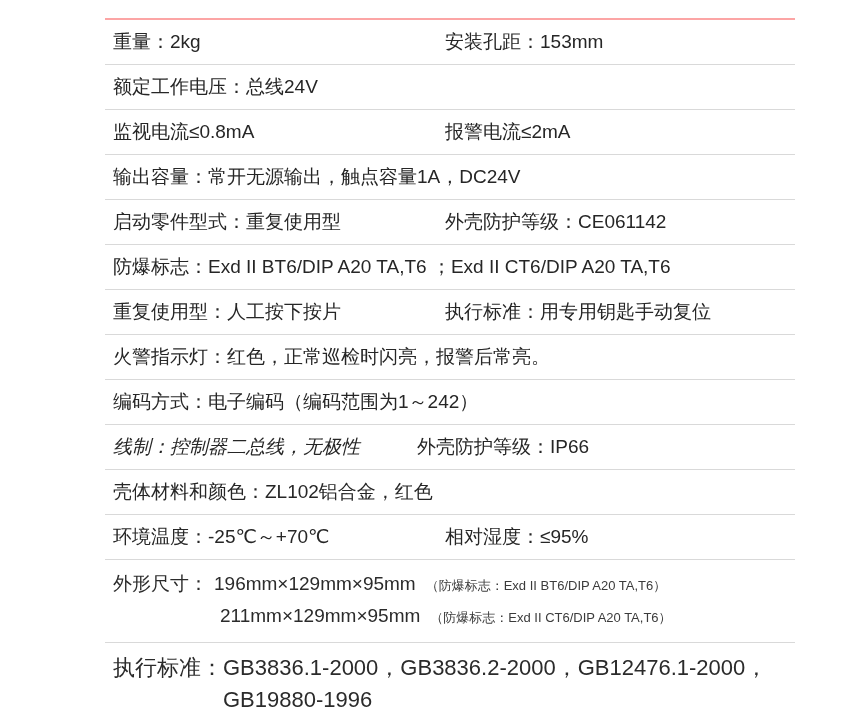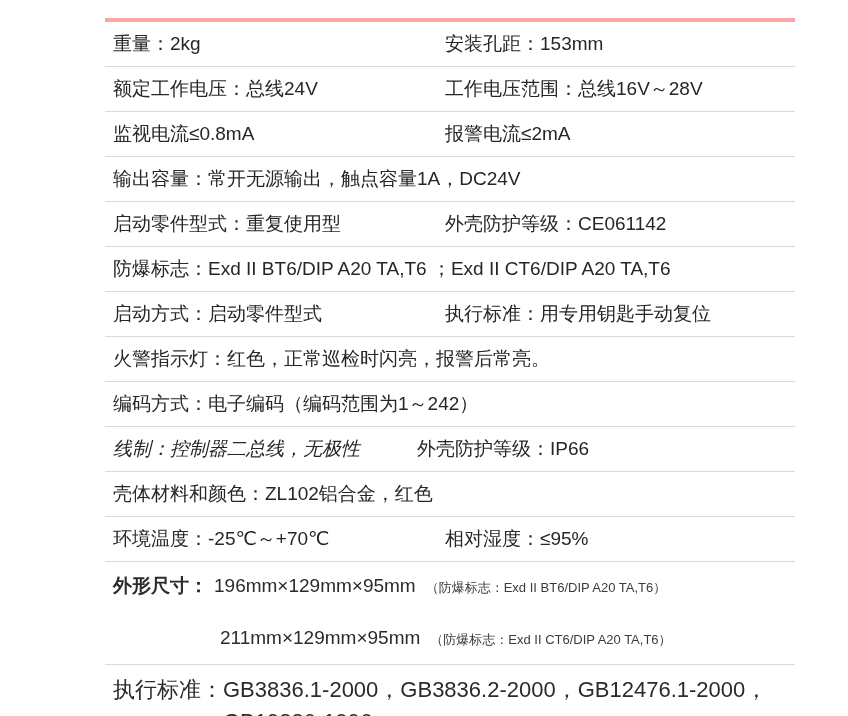--- a/index.html
+++ b/index.html
@@ -22,21 +22,21 @@
   }
   .spec-row {
     display: flex;
     align-items: flex-start;
     border-bottom: 1px solid #d9d9d9;
     padding: 9px 0 9px 0;
     min-height: 26px;
     box-sizing: border-box;
   }
   .spec-row:first-child {
-    border-top: 4px solid #fca5a5;
+    border-top: 2px solid #fca5a5;
   }
   .cell {
     font-size: 19px;
     line-height: 26px;
     color: #262626;
     white-space: nowrap;
   }
   .cell.left {
     padding-left: 8px;
     width: 328px;
@@ -63,36 +63,34 @@
   }
   .dims-line {
     display: flex;
     align-items: baseline;
     padding-left: 8px;
     line-height: 30px;
   }
   .dims-label {
     font-size: 19px;
     white-space: nowrap;
-    font-weight: bold;
   }
   .dims-value {
     font-size: 19px;
     white-space: nowrap;
     padding-left: 6px;
   }
   .dims-note {
     font-size: 13px;
     padding-left: 10px;
     white-space: nowrap;
     color: #3b3b3b;
   }
   .dims-line.second .dims-value {
     padding-left: 107px;
-    margin-top: 20px;
   }
   .std-row {
     display: block;
     padding: 9px 0 12px 0;
   }
   .std-line {
     padding-left: 8px;
     font-size: 22px;
     line-height: 32px;
     white-space: nowrap;
@@ -106,21 +104,20 @@
 
 <div class="spec-sheet">
 
   <div class="spec-row">
     <div class="cell left">重量：2kg</div>
     <div class="cell right">安装孔距：153mm</div>
   </div>
 
   <div class="spec-row">
     <div class="cell left">额定工作电压：总线24V</div>
-    <div class="cell right">工作电压范围：总线16V～28V</div>
   </div>
 
   <div class="spec-row">
     <div class="cell left">监视电流≤0.8mA</div>
     <div class="cell right">报警电流≤2mA</div>
   </div>
 
   <div class="spec-row">
     <div class="cell full">输出容量：常开无源输出，触点容量1A，DC24V</div>
   </div>
@@ -128,21 +125,21 @@
   <div class="spec-row">
     <div class="cell left">启动零件型式：重复使用型</div>
     <div class="cell right">外壳防护等级：CE061142</div>
   </div>
 
   <div class="spec-row">
     <div class="cell full">防爆标志：Exd II BT6/DIP A20 TA,T6 ；Exd II CT6/DIP A20 TA,T6</div>
   </div>
 
   <div class="spec-row">
-    <div class="cell left">启动方式：启动零件型式</div>
+    <div class="cell left">重复使用型：人工按下按片</div>
     <div class="cell right">执行标准：用专用钥匙手动复位</div>
   </div>
 
   <div class="spec-row">
     <div class="cell full">火警指示灯：红色，正常巡检时闪亮，报警后常亮。</div>
   </div>
 
   <div class="spec-row">
     <div class="cell full">编码方式：电子编码（编码范围为1～242）</div>
   </div>

